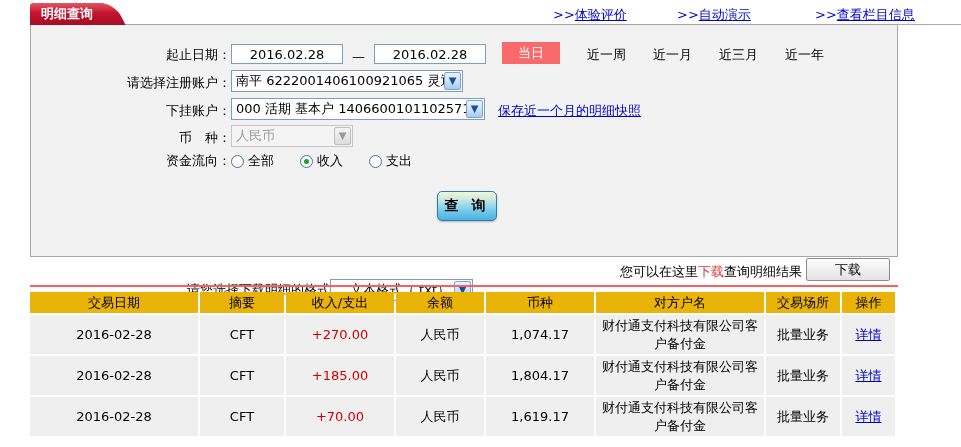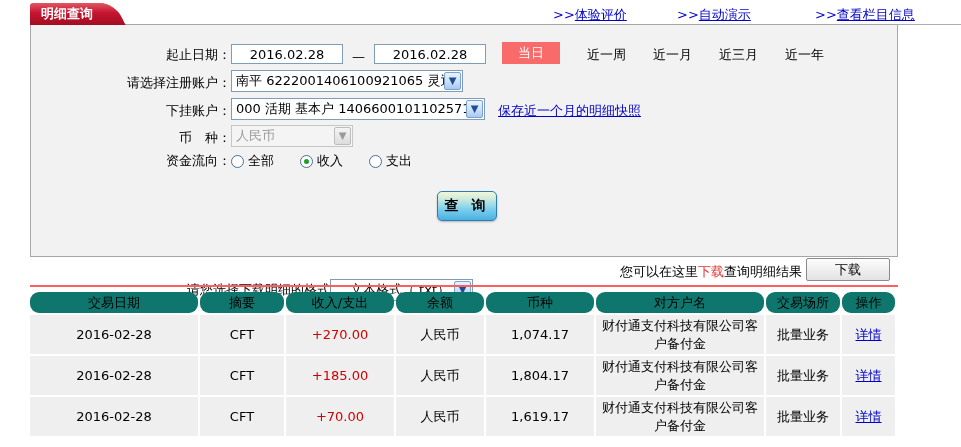--- a/index.html
+++ b/index.html
@@ -62,21 +62,21 @@
   .dl-hint { position:absolute; left:620px; top:263px; white-space:nowrap;text-align:right; }
   .dl-hint .red { color:#e03030; }
   .dl-btn { position:absolute; left:806px; top:258px; width:84px; height:23px;
             border:1px solid #8a8a8a; border-radius:2px; font-family:inherit; font-size:13px;
             background:linear-gradient(180deg,#fdfdfd,#e2e2e2); cursor:pointer; }
   .redline { position:absolute; left:30px; top:285px; width:868px; height:2px; background:#f96060; }
 
   
   .tbl { position:absolute; left:30px; top:292px; width:865px; display:grid;
          grid-template-columns:168px 84px 108px 88px 108px 168px 74px 53px; gap:2px; }
-  .th { background:#0f766e; height:21px; line-height:21px; text-align:center; font-size:13px;border-radius:9px; }
+  .th { background:#eab308; height:21px; line-height:21px; text-align:center; font-size:13px; }
   .td { background:#efefef; min-height:37px; display:flex; align-items:center; justify-content:center;
         text-align:center; font-size:13px; padding:2px 3px; line-height:1.35; }
   .td.red { color:#d00000; }
   .detail-link { color:#0000cc; text-decoration:underline; cursor:pointer; }
 </style>
 </head>
 <body>
 
 <div class="page">
 

